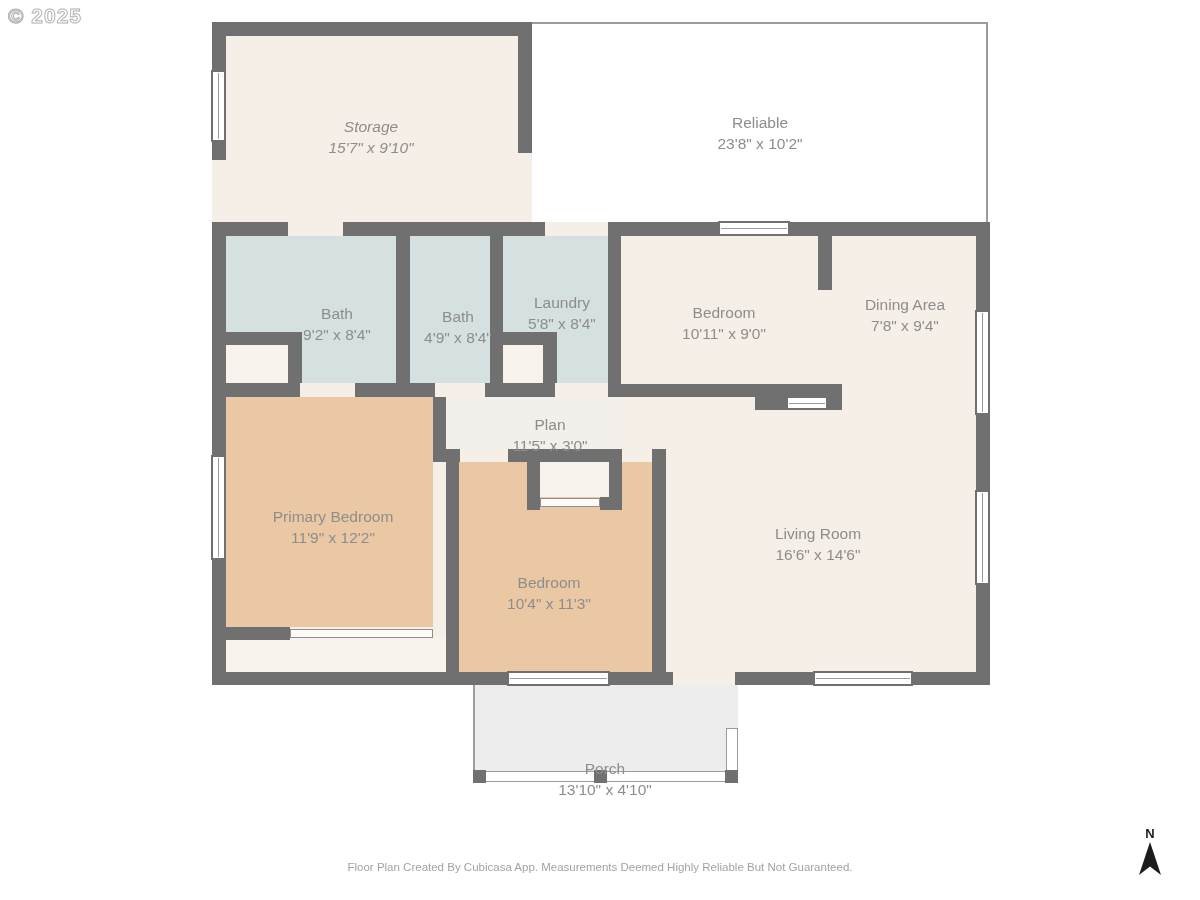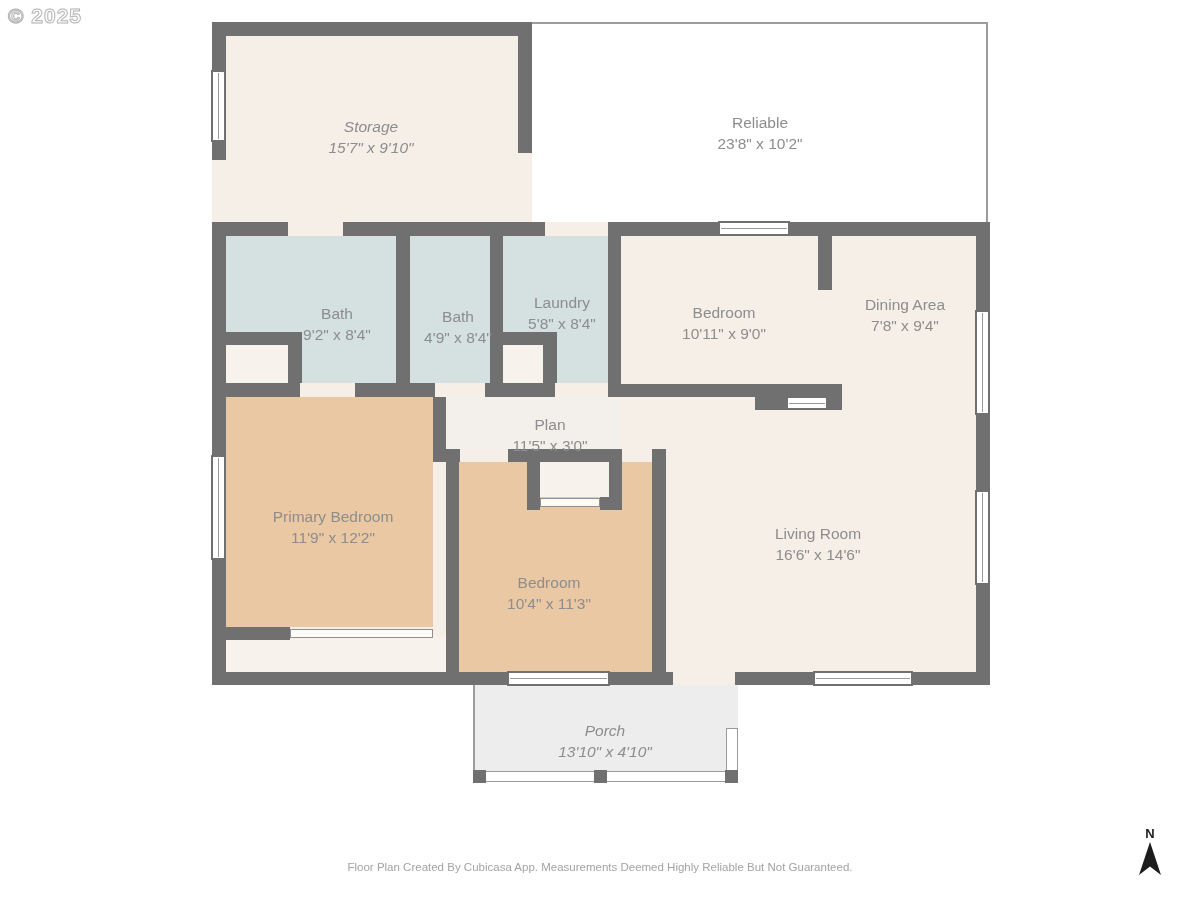--- a/index.html
+++ b/index.html
@@ -173,21 +173,21 @@
   <div>11'9" x 12'2"</div>
 </div>
 <div class="lbl" style="left:549px;top:572px;">
   <div>Bedroom</div>
   <div>10'4" x 11'3"</div>
 </div>
 <div class="lbl" style="left:818px;top:523px;">
   <div>Living Room</div>
   <div>16'6" x 14'6"</div>
 </div>
-<div class="lbl" style="left:605px;top:720px;font-style:italic;">
+<div class="lbl" style="left:605px;top:758px;">
   <div>Porch</div>
   <div>13'10" x 4'10"</div>
 </div>
 
 <div class="compass">
   <div class="n">N</div>
   <svg width="26" height="36" viewBox="0 0 26 36">
     <polygon points="13,1 24,34 13,25.5 2,34" fill="#1c1c1c"></polygon>
   </svg>
 </div>

